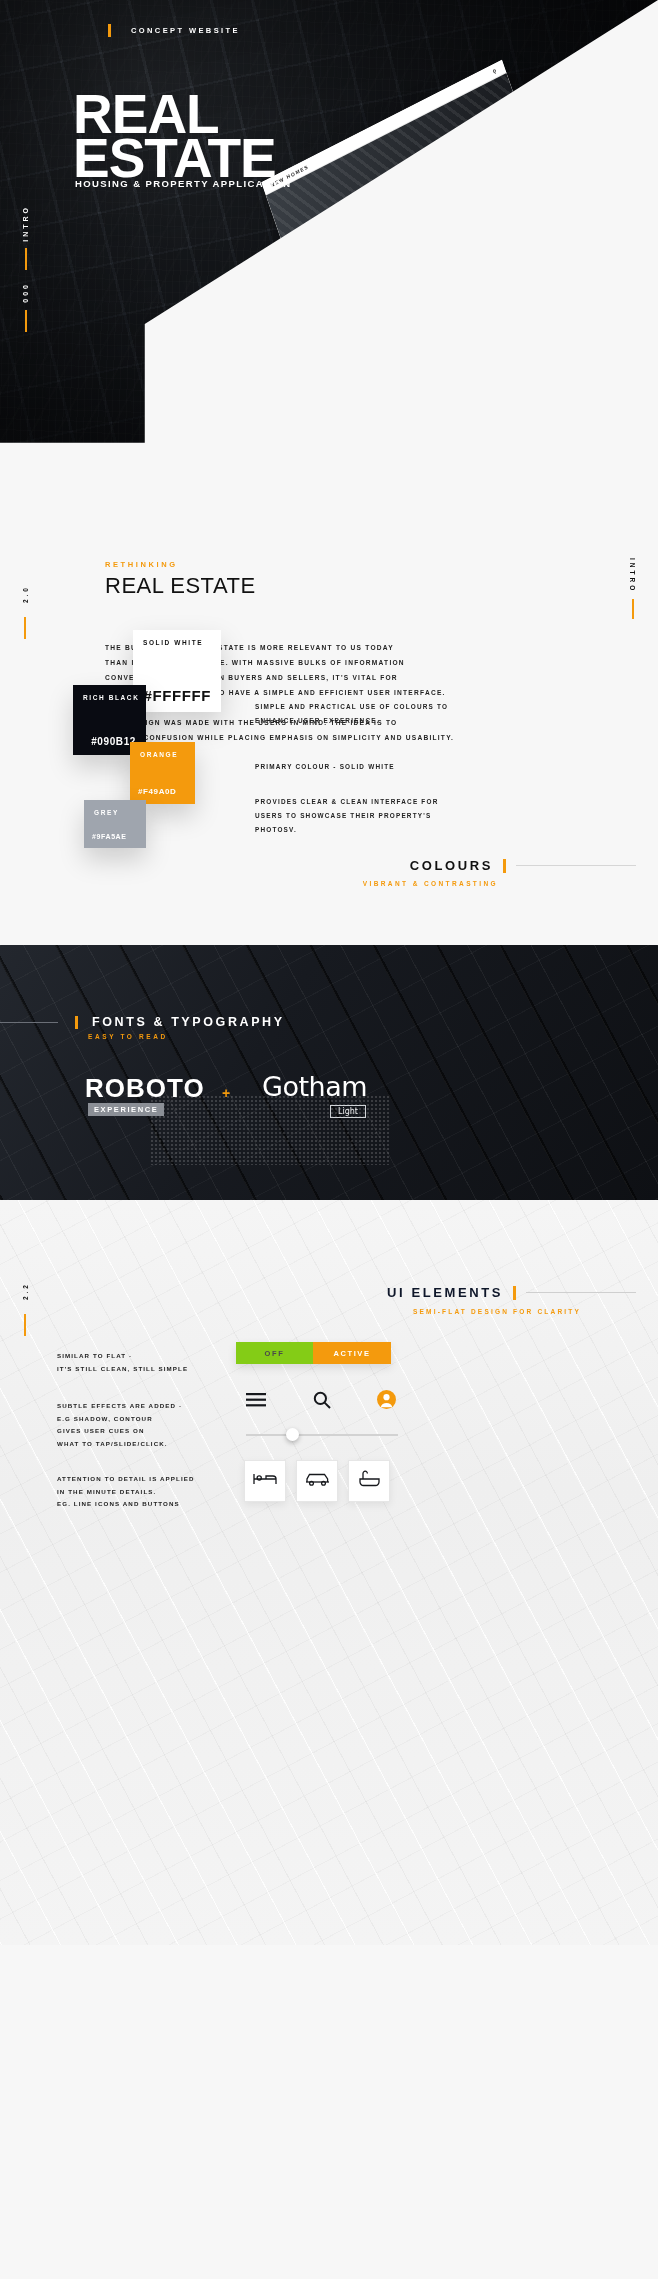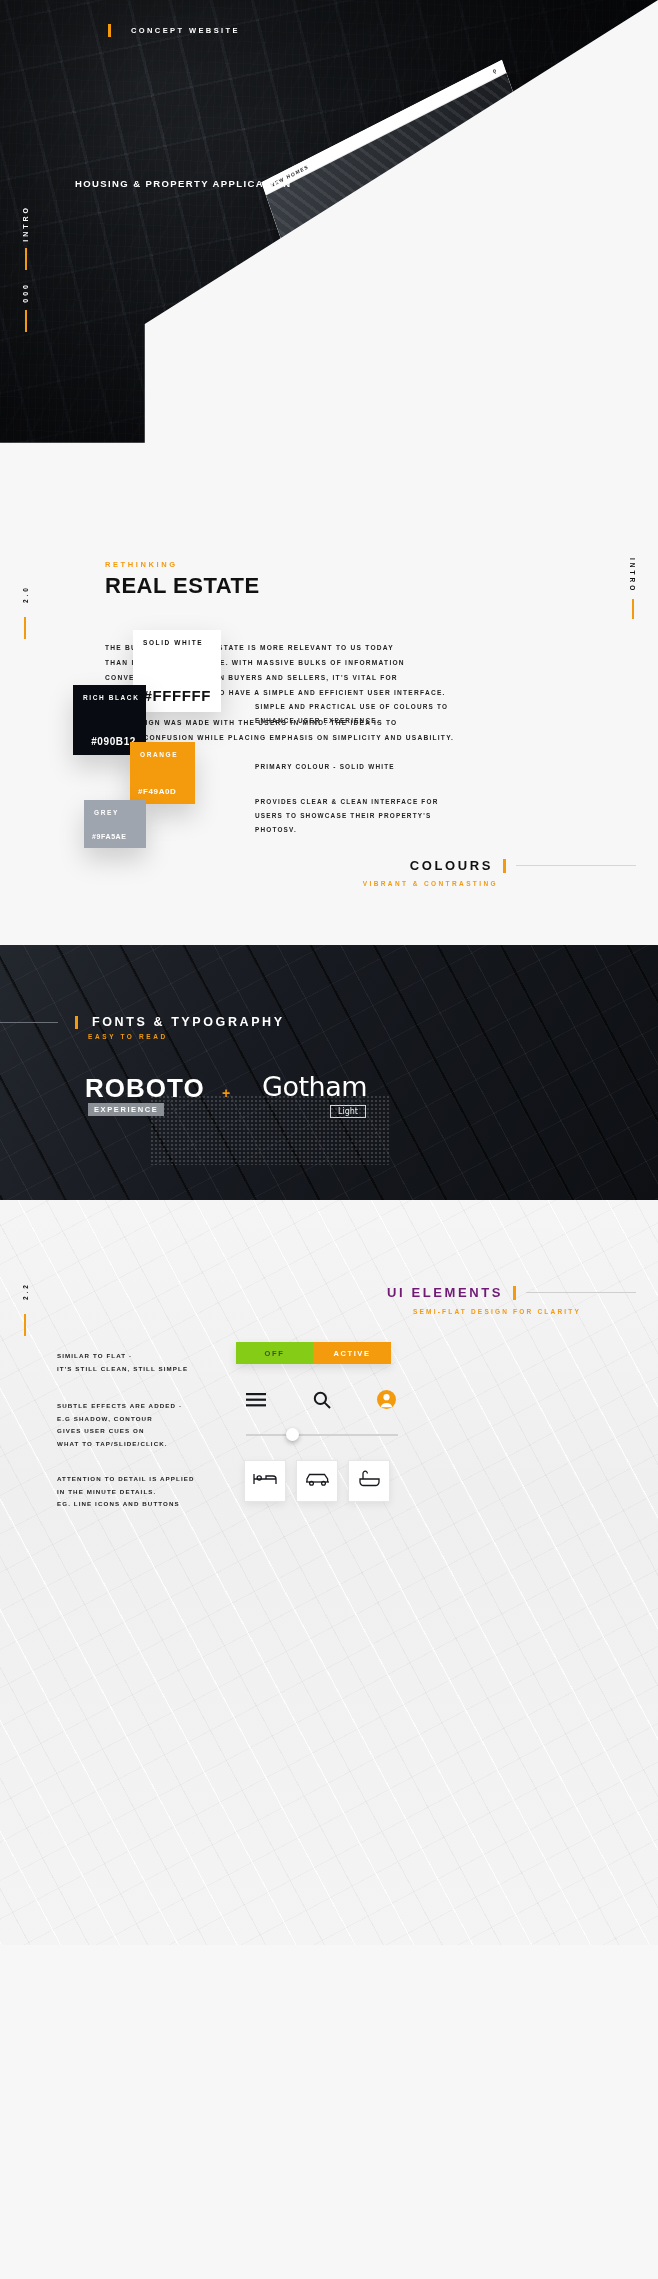--- a/index.html
+++ b/index.html
@@ -74,21 +74,21 @@
   .mock-orange{ height:34px; background:linear-gradient(120deg,#f49a0d,#c87a06); }
   .mock-price{ font-size:7px; font-weight:700; color:#111; padding:4px 8px; }
   .mock-rows{ padding:4px 8px; }
   .mock-row{ height:8px; border-bottom:1px solid #eee; display:flex; align-items:center; justify-content:space-between; }
   .mock-row i{ display:block; height:3px; background:#e3e3e3; width:40%; }
   .mock-row b{ display:block; height:3px; background:#d8d8d8; width:18%; }
 
   
   .sec-intro{ position:absolute; left:0; top:540px; width:658px; height:300px; background:#f7f7f7; }
   .intro-kicker{ position:absolute; left:105px; top:20px; color:#f49a0d; font-size:7.5px; font-weight:700; letter-spacing:2.6px; }
-  .intro-title{ position:absolute; left:105px; top:33px; font-size:22px; font-weight:700; letter-spacing:.5px; color:#111; }
+  .intro-title{ position:absolute; left:105px; top:33px; font-size:22px; font-weight:400; letter-spacing:.5px; color:#111; }
   .intro-right-label{ position:absolute; right:22px; top:18px; display:flex; flex-direction:column; align-items:center; gap:6px; }
   .intro-right-label .t{ writing-mode:vertical-rl; font-size:6.5px; font-weight:700; letter-spacing:3px; color:#111; }
   .intro-right-label .b{ width:2px; height:20px; background:#f49a0d; }
 
   .intro-p{ position:absolute; left:105px; font-size:6.6px; font-weight:700; letter-spacing:1.25px; line-height:15px; color:#222; }
   .p1{ top:100px; }
   .p2{ top:175px; }
 
   .v-20{ position:absolute; left:22px; top:585px; }
   .v-20 .t{ writing-mode:vertical-rl; transform:rotate(180deg); font-size:6.5px; font-weight:700; letter-spacing:3px; color:#111; }
@@ -156,21 +156,21 @@
   .font-a{ position:absolute; left:85px; top:128px; color:#fff; font-size:26px; font-weight:700; letter-spacing:1px; }
   .font-a-tag{ position:absolute; left:88px; top:158px; background:#8b8f96; color:#fff; font-size:7.5px; font-weight:700; letter-spacing:1.6px; padding:2px 6px; }
   .font-plus{ position:absolute; left:222px; top:140px; color:#f49a0d; font-size:14px; font-weight:700; }
   .font-b{ position:absolute; left:262px; top:126px; color:#fff; font-size:27px; font-weight:400; letter-spacing:-.5px; font-family:"DejaVu Sans", sans-serif; }
   .font-b-tag{ position:absolute; left:330px; top:160px; border:1px solid #cfd2d6; color:#e9eaec; font-size:8px; padding:1px 7px; font-family:"DejaVu Sans", sans-serif; }
 
   
   .sec-ui{ position:absolute; left:0; top:1260px; width:658px; height:330px; }
   .ui-head{ position:absolute; right:22px; top:25px; display:flex; align-items:center; gap:10px; }
   .ui-head .rule{ width:110px; height:1px; background:#cfcfcf; order:3; }
-  .ui-head .ttl{ font-size:13px; font-weight:700; letter-spacing:2.6px; color:#701a75; order:1; }
+  .ui-head .ttl{ font-size:13px; font-weight:700; letter-spacing:2.6px; color:#0f172a; order:1; }
   .ui-head .bar{ width:3px; height:14px; background:#f49a0d; order:2; }
   .ui-sub{ position:absolute; right:77px; top:48px; color:#f49a0d; font-size:6.5px; font-weight:700; letter-spacing:2.2px; }
 
   .v-22{ position:absolute; left:22px; top:1282px; }
   .v-22 .t{ writing-mode:vertical-rl; transform:rotate(180deg); font-size:6.5px; font-weight:700; letter-spacing:3px; color:#111; }
   .v-22 .b{ position:absolute; left:2px; top:32px; width:2px; height:22px; background:#f49a0d; }
 
   .ui-copy{ position:absolute; left:57px; font-size:6.2px; font-weight:700; letter-spacing:1.1px; line-height:12.5px; color:#222; }
   .uc1{ top:90px; } .uc2{ top:140px; } .uc3{ top:213px; }
 
@@ -261,20 +261,24 @@
       </div>
     </div>
 
     <div class="wedge-white"></div>
 
     <div class="kicker-top">
       <span class="bar"></span>
       <span class="txt">CONCEPT WEBSITE</span>
     </div>
 
+    <h1 class="hero-title">
+      <span>REAL</span>
+      <span class="l2">ESTATE</span>
+    </h1>
     <div class="hero-sub">HOUSING &amp; PROPERTY APPLICATION</div>
 
     <div class="vlabel v-intro">INTRO</div>
     <div class="vbar v-intro-bar"></div>
     <div class="vlabel v-000">000</div>
     <div class="vbar v-000-bar"></div>
   </section>
 
   <section class="sec-intro">
     <div class="intro-kicker">RETHINKING</div>

